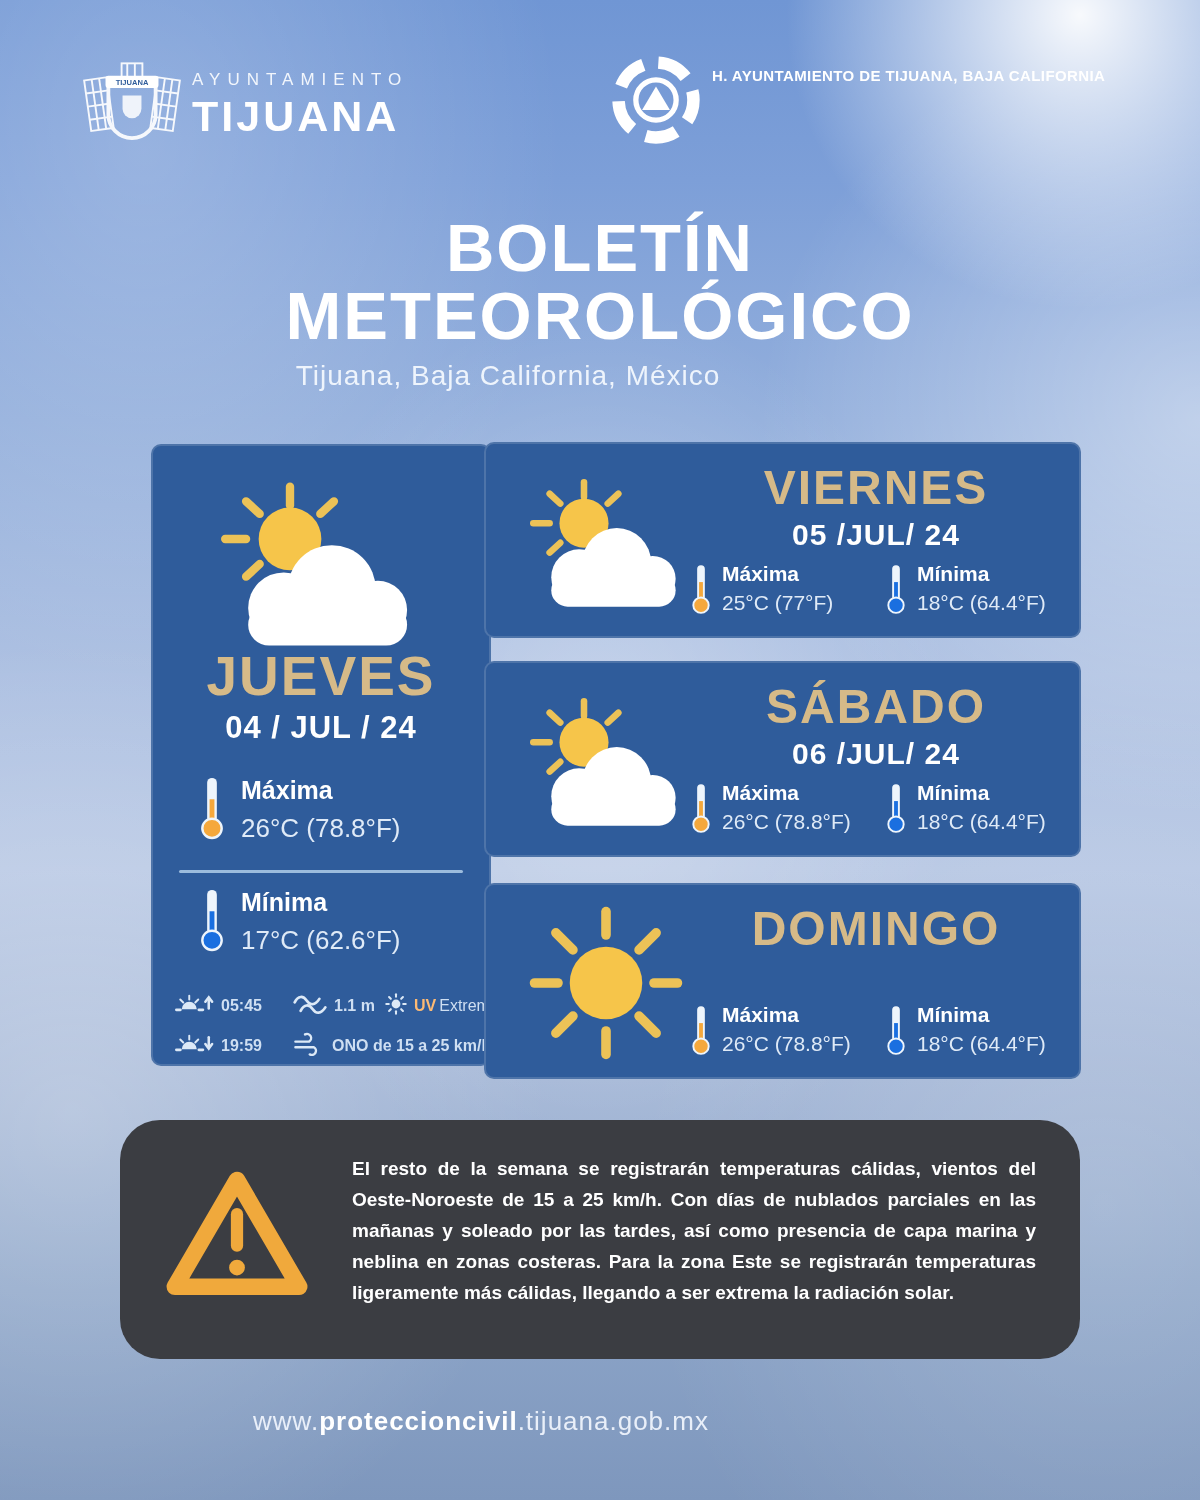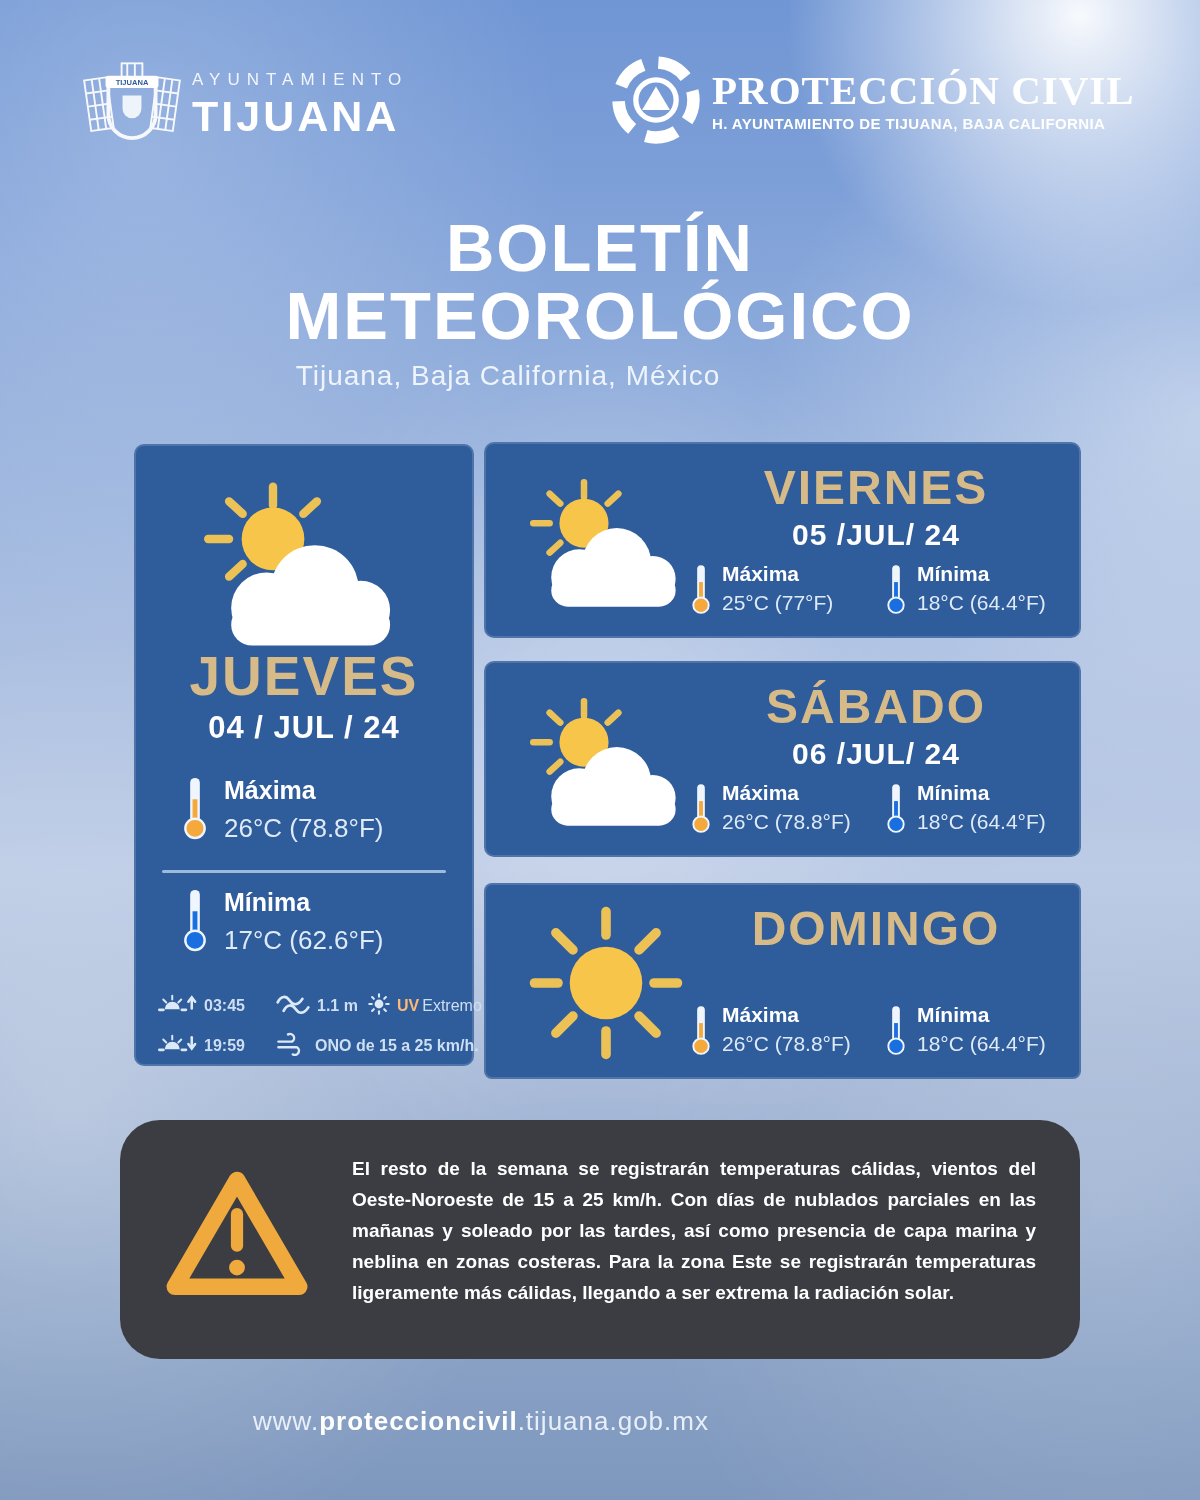--- a/index.html
+++ b/index.html
@@ -24,37 +24,37 @@
   .pc-emblem{left:608px;top:52px;}
   .pc-text{left:712px;top:66px;color:#fff;}
   .pc-line1{font-family:"Liberation Serif",serif;font-size:41px;font-weight:700;letter-spacing:1px;}
   .pc-line2{font-size:15px;font-weight:700;letter-spacing:0.4px;margin-top:1px;}
   
   .main-title{left:0;top:214px;width:1200px;text-align:center;color:#fff;font-weight:800;line-height:1.02;letter-spacing:2px;}
   .main-title .t1,.main-title .t2{font-size:67px;}
   .main-subtitle{left:0;top:360px;width:960px;text-align:center;color:#eef4fc;font-size:28px;font-weight:400;letter-spacing:1px;padding-left:28px;}
   
   .card{background:var(--card-blue);border-radius:10px;border:2px solid rgba(255,255,255,0.15);box-sizing:border-box;}
-  .featured{left:134px;top:444px;width:340px;height:622px;padding-left:32px;}
+  .featured{left:151px;top:444px;width:340px;height:622px;padding-left:32px;}
   .featured .icon-wrap{position:absolute;left:45px;top:28px;width:230px;height:178px;}
   .featured .day-name{position:absolute;left:0;top:198px;width:100%;text-align:center;font-size:55px;font-weight:800;letter-spacing:2px;color:var(--day-tan);}
   .featured .day-date{position:absolute;left:0;top:264px;width:100%;text-align:center;font-size:31px;font-weight:800;color:#fff;letter-spacing:1px;}
   .temp-row{position:absolute;display:flex;align-items:flex-start;gap:16px;}
   .temp-row .t-label{font-size:25px;font-weight:800;color:#fff;}
   .temp-row .t-value{font-size:26px;font-weight:400;color:#dfeaf7;margin-top:8px;}
   .featured .max-row{left:46px;top:330px;}
   .featured .min-row{left:46px;top:442px;}
   .featured .divider{position:absolute;left:26px;right:26px;top:424px;height:3px;background:#a9c6e4;border-radius:2px;opacity:.9;}
   .info-grid{position:absolute;left:22px;top:546px;width:280px;display:grid;grid-template-columns:118px 92px auto;row-gap:12px;align-items:center;color:#cfdff2;font-size:16px;font-weight:600;}
   .info-item{display:flex;align-items:center;gap:7px;white-space:nowrap;}
   .info-item .uv-b{font-weight:800;color:#fdba74;}
   .wind-item{grid-column:2 / span 2;}
   
   .day-card{left:484px;width:597px;height:196px;}
-  .vi{top:442px;} .sa{top:661px;} .dom{top:883px;border-radius:8px;}
+  .vi{top:442px;} .sa{top:661px;} .dom{top:883px;}
   .day-card .icon-wrap{position:absolute;left:26px;top:22px;width:180px;height:152px;}
   .dom .icon-wrap{left:40px;top:18px;width:160px;height:160px;}
   .day-card .day-name{position:absolute;left:200px;top:16px;width:380px;text-align:center;font-size:48px;font-weight:800;letter-spacing:2px;color:var(--day-tan);}
   .day-card .day-date{position:absolute;left:200px;top:74px;width:380px;text-align:center;font-size:30px;font-weight:800;color:#fff;letter-spacing:1px;}
   .day-card .temp-row .t-label{font-size:21px;}
   .day-card .temp-row .t-value{font-size:21px;margin-top:5px;}
   .day-card .max-col{left:205px;top:118px;gap:11px;}
   .day-card .min-col{left:400px;top:118px;gap:11px;}
   
   .advisory{left:120px;top:1120px;width:960px;height:239px;background:var(--advisory-bg);border-radius:40px;}
@@ -158,21 +158,20 @@
   </div>
 
   <div class="abs pc-emblem">
     <svg width="96" height="96" viewBox="0 0 100 100">
       <circle cx="50" cy="50" r="39" fill="none" stroke="#ffffff" stroke-width="13" stroke-dasharray="33 16" stroke-dashoffset="10"></circle>
       <circle cx="50" cy="50" r="21" fill="none" stroke="#ffffff" stroke-width="5.5"></circle>
       <path d="M50,36 L64.5,60.5 L35.5,60.5 Z" fill="#ffffff"></path>
     </svg>
   </div>
   <div class="abs pc-text">
-    <div class="pc-line1">PROTECCIÓN CIVIL</div>
     <div class="pc-line2">H. AYUNTAMIENTO DE TIJUANA, BAJA CALIFORNIA</div>
   </div>
 
   <div class="abs main-title">
     <div class="t1">BOLETÍN</div>
     <div class="t2">METEOROLÓGICO</div>
   </div>
   <div class="abs main-subtitle">Tijuana, Baja California, México</div>
 
   <div class="abs card featured">
@@ -214,21 +213,21 @@
       <div class="info-item">
         <span>
           <svg width="39" height="24" viewBox="0 0 52 26">
             <use href="#halfsun"></use>
             <g stroke="#dce9f7" stroke-width="3.4" stroke-linecap="round" fill="none">
               <line x1="45" y1="6" x2="45" y2="19"></line>
               <polyline points="40.5,10 45,4 49.5,10"></polyline>
             </g>
           </svg>
         </span>
-        <span>03:45</span>
+        <span>05:45</span>
       </div>
       <div class="info-item">
         <span>
           <svg width="34" height="24" viewBox="0 0 40 28" stroke="#dce9f7" stroke-width="3.2" fill="none" stroke-linecap="round">
             <path d="M2,12 C6,4 12,4 16,10 S26,16 31,8"></path>
             <path d="M9,22 C13,14 19,14 23,20 S33,26 38,18"></path>
           </svg>
         </span>
         <span>1.1 m</span>
       </div>

